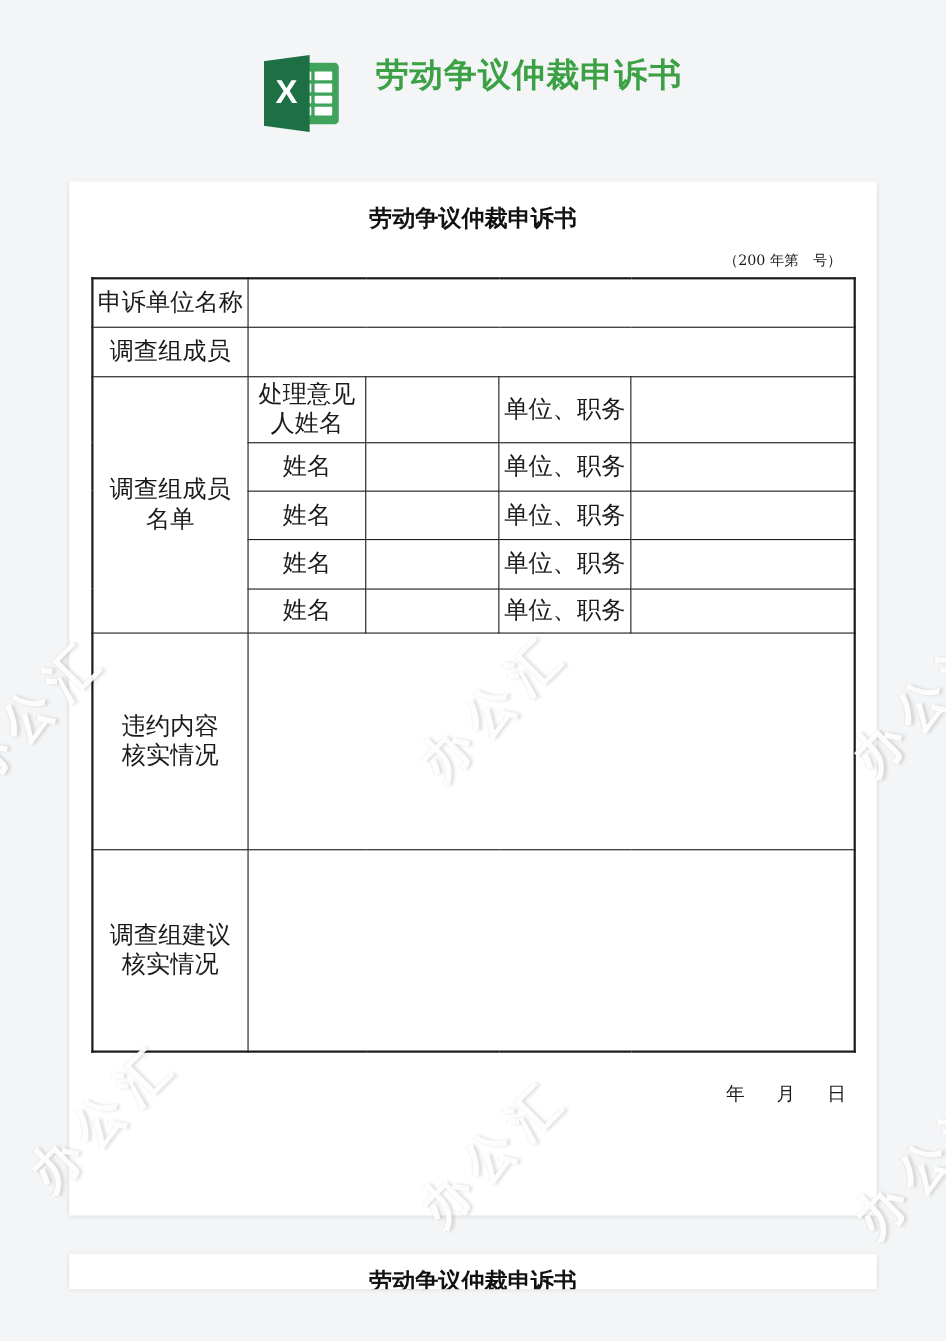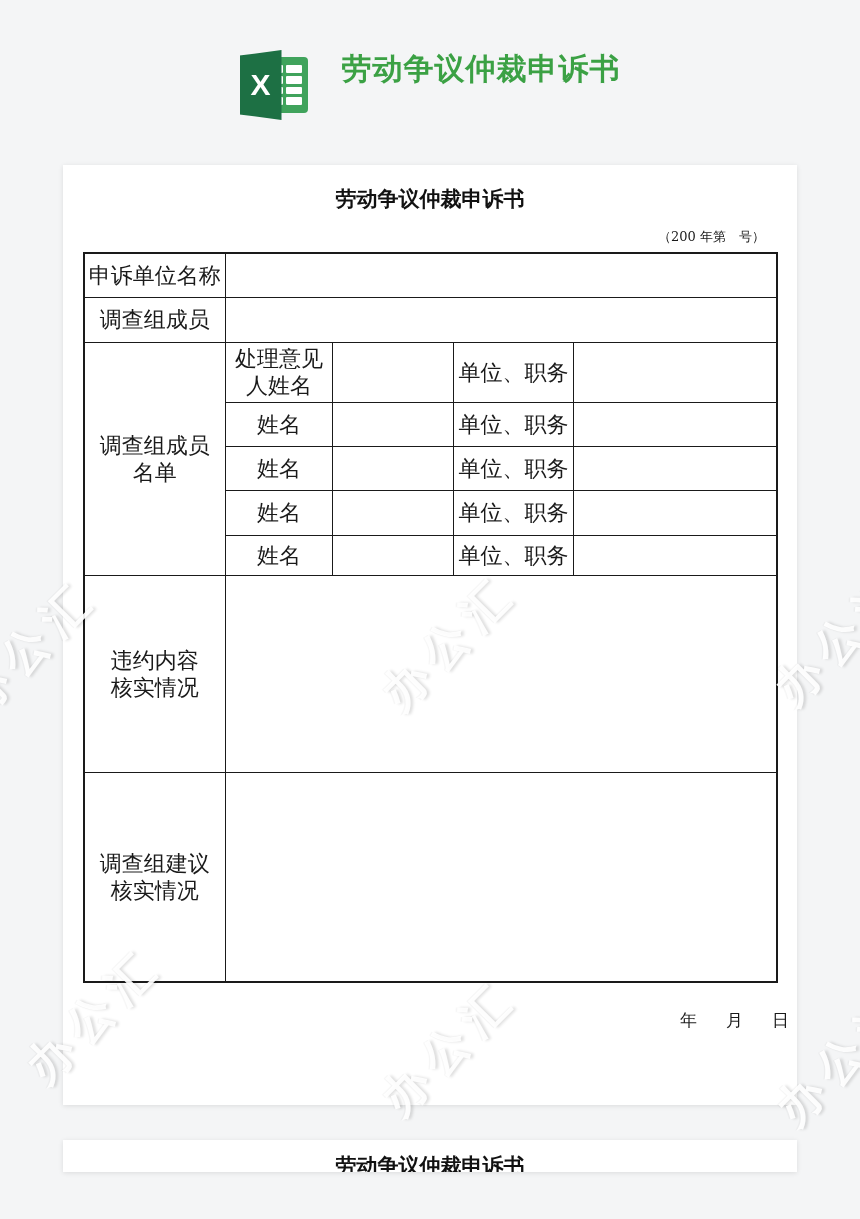--- a/index.html
+++ b/index.html
@@ -92,21 +92,21 @@
     overflow: hidden;
   }
   .cell-line { display: block; line-height: 27px; }
 
   .sign-line {
     margin-top: 14px; padding-left: 52px;
     font-family: "DejaVu Serif", "Liberation Serif", serif;
     font-size: 17px; color: #1a1a1a;
   }
   .date-line {
-    margin-top: 26px; text-align: right; padding-right: 2px;
+    margin-top: 26px; text-align: right; padding-right: 22px;
     letter-spacing: 6px;
     font-family: "DejaVu Serif", "Liberation Serif", serif;
     font-size: 17px; color: #1a1a1a;
   }
 
   
   .wm {
     position: absolute;
     font-family: "Liberation Sans", sans-serif;
     font-size: 46px; font-weight: bold;
@@ -209,21 +209,21 @@
       <td>单位、职务</td>
       <td></td>
     </tr>
     <tr style="height:197px">
       <td>
         <span class="cell-line">违约内容</span>
         <span class="cell-line">核实情况</span>
       </td>
       <td colspan="4"></td>
     </tr>
-    <tr style="height:210px">
+    <tr style="height:184px">
       <td>
         <span class="cell-line">调查组建议</span>
         <span class="cell-line">核实情况</span>
       </td>
       <td colspan="4"></td>
     </tr>
   </tbody>
     </table>
 
   <div class="date-line">年　月　日</div>

